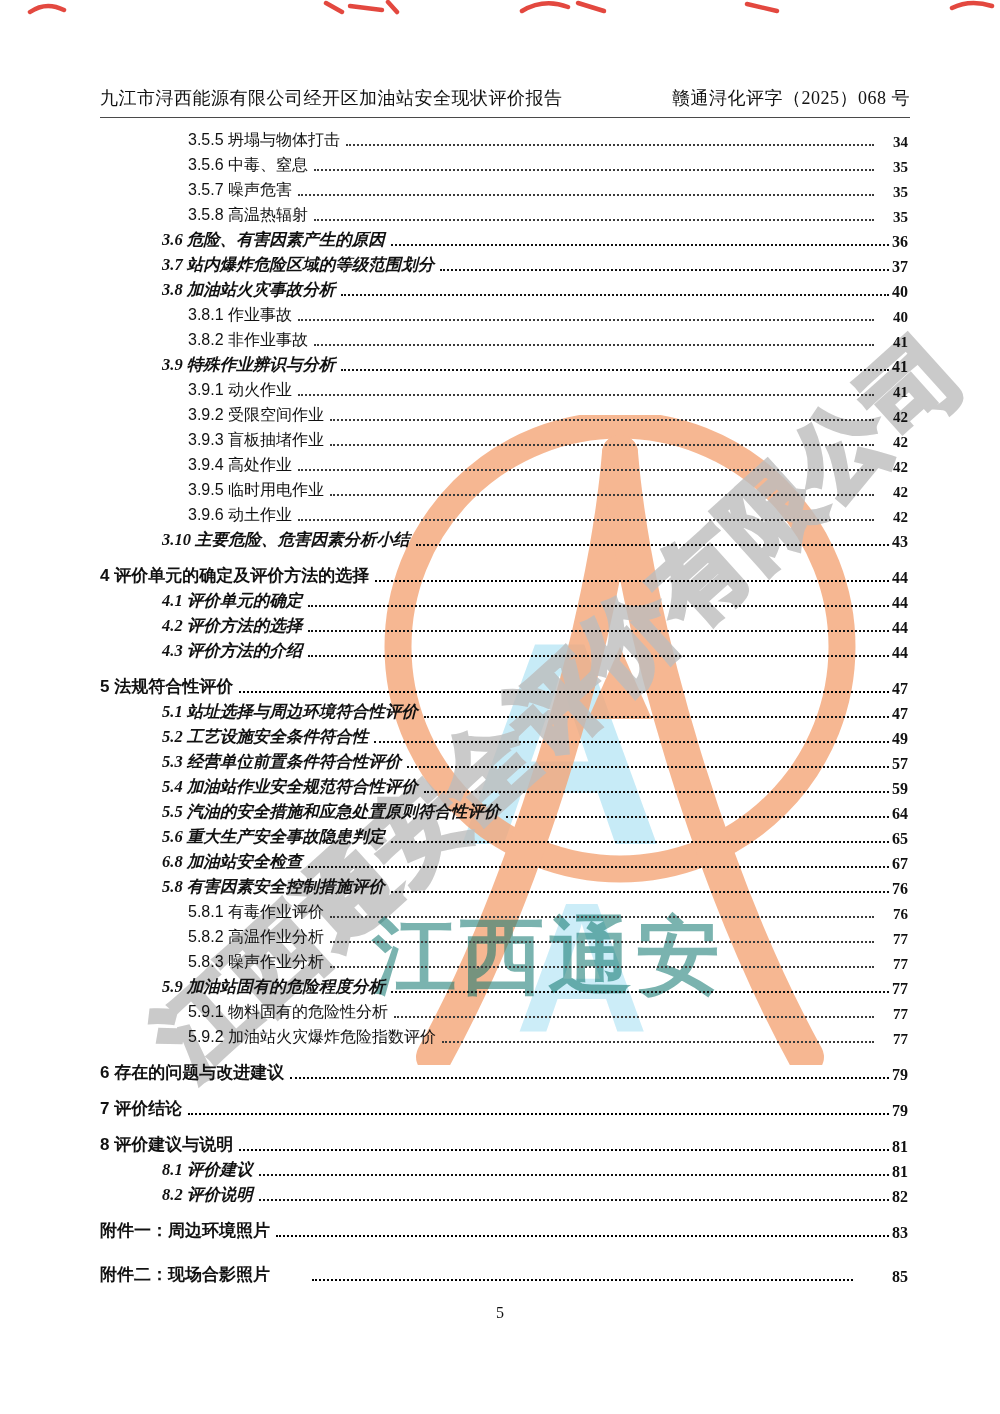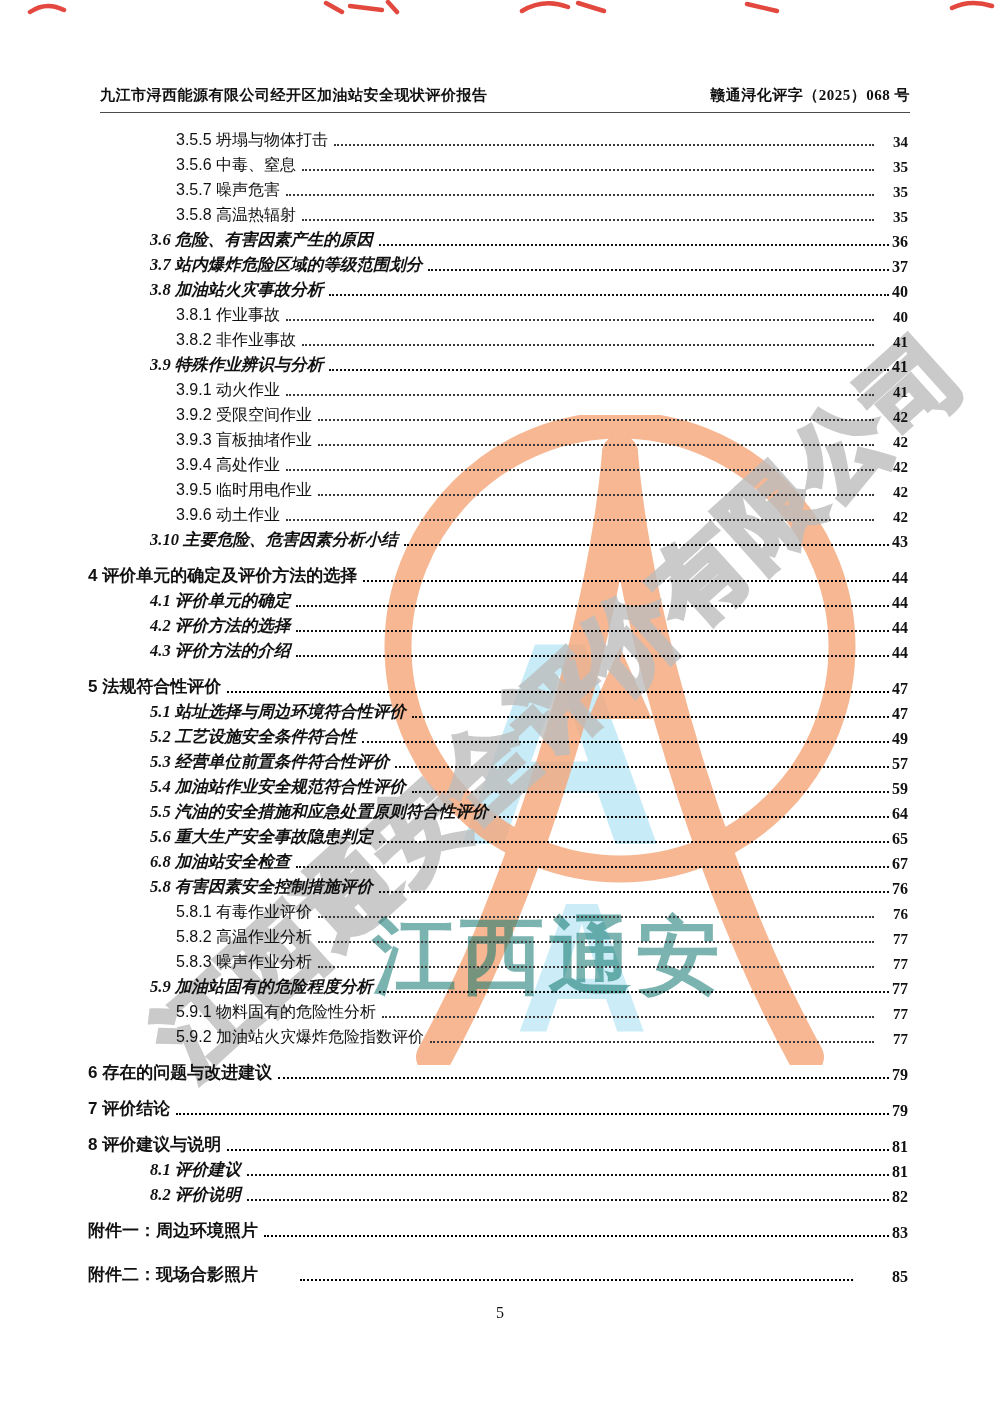--- a/index.html
+++ b/index.html
@@ -1,23 +1,23 @@
 <!DOCTYPE html>
 <html><head>
 <meta charset="utf-8">
 <style>
   html,body{margin:0;padding:0;background:#888;}
   #page{position:relative;width:1000px;height:1414px;background:#ffffff;overflow:hidden;
         font-family:"Liberation Serif", serif;color:#111;}
   
   #hdr{position:absolute;top:86px;left:100px;right:90px;display:flex;justify-content:space-between;
        align-items:flex-end;border-bottom:1.5px solid #4a4a4a;padding-bottom:7px;
-       font-size:15px;font-weight:700;letter-spacing:.5px;z-index:5;}
+       font-size:18px;font-weight:400;letter-spacing:.5px;z-index:5;}
   
-  #toc{position:absolute;top:126px;left:88px;right:92px;z-index:5;}
+  #toc{position:absolute;top:126px;left:100px;right:92px;z-index:5;}
   .row{display:flex;align-items:flex-end;height:25px;}
   .lbl{white-space:nowrap;}
   .ldr{flex:1;border-bottom:2px dotted #2a2a2a;margin:0 3px 5px 6px;min-width:20px;}
   .pg{white-space:nowrap;font-family:"Liberation Serif",serif;}
   .lv1{height:30px;margin-top:6px;font-family:"Liberation Sans",sans-serif;font-weight:700;font-size:17px;}
   .lv1 .ldr{border-bottom:2.5px dotted #000;}
   .lv1 .pg{font-weight:700;font-size:16px;}
   .lv2{padding-left:62px;font-family:"Liberation Serif",serif;font-style:italic;font-weight:700;font-size:16.5px;}
   .lv2 .ldr{border-bottom:2.5px dotted #111;}
   .lv2 .pg{font-weight:700;font-style:normal;font-size:16px;}

